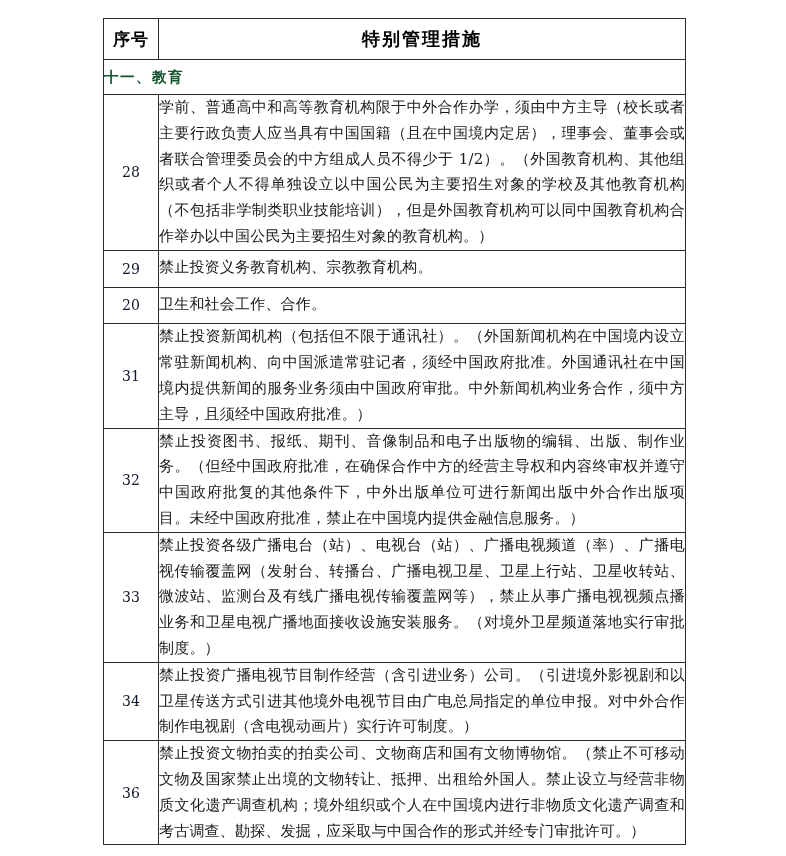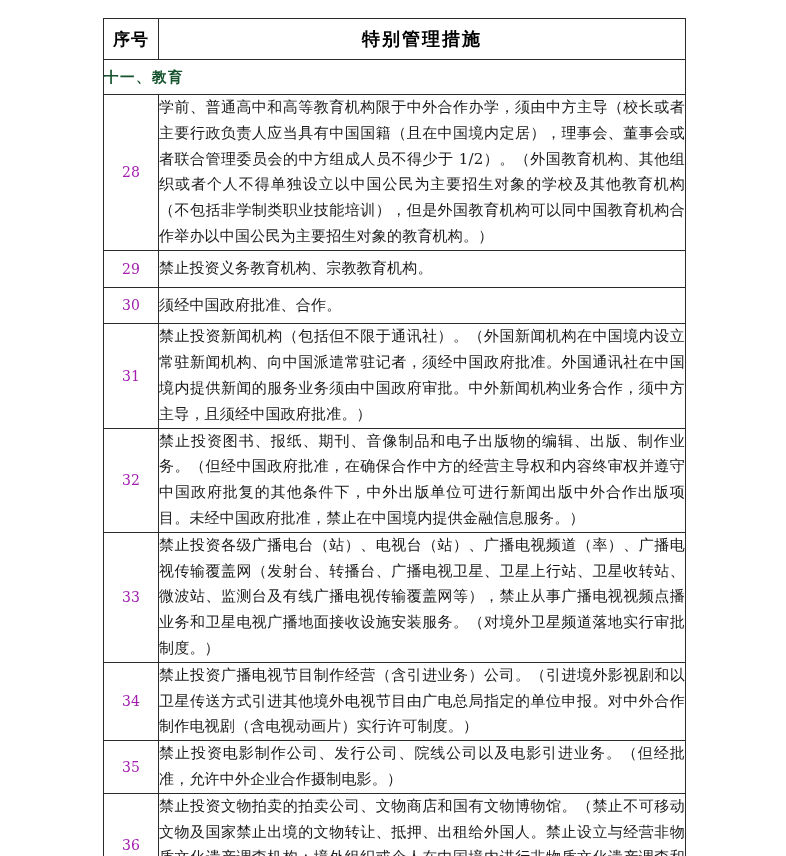--- a/index.html
+++ b/index.html
@@ -69,35 +69,36 @@
     letter-spacing: 1.5px;
     color: #14532d;
     font-family: "DejaVu Serif", "Liberation Serif", serif;
   }
 
   
   .num-cell {
     text-align: center;
     font-size: 14px;
     font-family: "DejaVu Serif", "Liberation Serif", serif;
-    color: #a21caf;
+    color: #0f172a;
     vertical-align: middle;
   }
   .body-cell {
     padding: 6px 10px 7px 11px;
     font-size: 15px;
     line-height: 1.72;
     text-align: justify;
     text-justify: inter-ideograph;
     color: #1a1a1a;
     letter-spacing: 0.2px;
   }
   .body-cell.single {
     padding-top: 5px;
     padding-bottom: 5px;
+    font-family: Liberation Mono, monospace;
   }
 </style>
 </head>
 <body>
 
 <div class="page">
   <div class="table-wrap">
     <table class="measures">
       <colgroup>
         <col class="c-num">
@@ -115,43 +116,39 @@
           </tr>
           <tr class="item-row">
             <td class="num-cell">28</td>
             <td class="body-cell">学前、普通高中和高等教育机构限于中外合作办学，须由中方主导（校长或者主要行政负责人应当具有中国国籍（且在中国境内定居），理事会、董事会或者联合管理委员会的中方组成人员不得少于 1/2）。（外国教育机构、其他组织或者个人不得单独设立以中国公民为主要招生对象的学校及其他教育机构（不包括非学制类职业技能培训），但是外国教育机构可以同中国教育机构合作举办以中国公民为主要招生对象的教育机构。）</td>
           </tr>
           <tr class="item-row">
             <td class="num-cell">29</td>
             <td class="body-cell single">禁止投资义务教育机构、宗教教育机构。</td>
           </tr>
           <tr class="item-row">
-            <td class="num-cell">30</td>
-            <td class="body-cell single">须经中国政府批准、合作。</td>
+            <td class="num-cell">20</td>
+            <td class="body-cell single">卫生和社会工作、合作。</td>
           </tr>
           <tr class="item-row">
             <td class="num-cell">31</td>
             <td class="body-cell">禁止投资新闻机构（包括但不限于通讯社）。（外国新闻机构在中国境内设立常驻新闻机构、向中国派遣常驻记者，须经中国政府批准。外国通讯社在中国境内提供新闻的服务业务须由中国政府审批。中外新闻机构业务合作，须中方主导，且须经中国政府批准。）</td>
           </tr>
           <tr class="item-row">
             <td class="num-cell">32</td>
             <td class="body-cell">禁止投资图书、报纸、期刊、音像制品和电子出版物的编辑、出版、制作业务。（但经中国政府批准，在确保合作中方的经营主导权和内容终审权并遵守中国政府批复的其他条件下，中外出版单位可进行新闻出版中外合作出版项目。未经中国政府批准，禁止在中国境内提供金融信息服务。）</td>
           </tr>
           <tr class="item-row">
             <td class="num-cell">33</td>
             <td class="body-cell">禁止投资各级广播电台（站）、电视台（站）、广播电视频道（率）、广播电视传输覆盖网（发射台、转播台、广播电视卫星、卫星上行站、卫星收转站、微波站、监测台及有线广播电视传输覆盖网等），禁止从事广播电视视频点播业务和卫星电视广播地面接收设施安装服务。（对境外卫星频道落地实行审批制度。）</td>
           </tr>
           <tr class="item-row">
             <td class="num-cell">34</td>
             <td class="body-cell">禁止投资广播电视节目制作经营（含引进业务）公司。（引进境外影视剧和以卫星传送方式引进其他境外电视节目由广电总局指定的单位申报。对中外合作制作电视剧（含电视动画片）实行许可制度。）</td>
           </tr>
           <tr class="item-row">
-            <td class="num-cell">35</td>
-            <td class="body-cell">禁止投资电影制作公司、发行公司、院线公司以及电影引进业务。（但经批准，允许中外企业合作摄制电影。）</td>
-          </tr>
-          <tr class="item-row">
             <td class="num-cell">36</td>
             <td class="body-cell">禁止投资文物拍卖的拍卖公司、文物商店和国有文物博物馆。（禁止不可移动文物及国家禁止出境的文物转让、抵押、出租给外国人。禁止设立与经营非物质文化遗产调查机构；境外组织或个人在中国境内进行非物质文化遗产调查和考古调查、勘探、发掘，应采取与中国合作的形式并经专门审批许可。）</td>
           </tr>
         </tbody>
     </table>
   </div>
 </div>
 
 </body></html>

